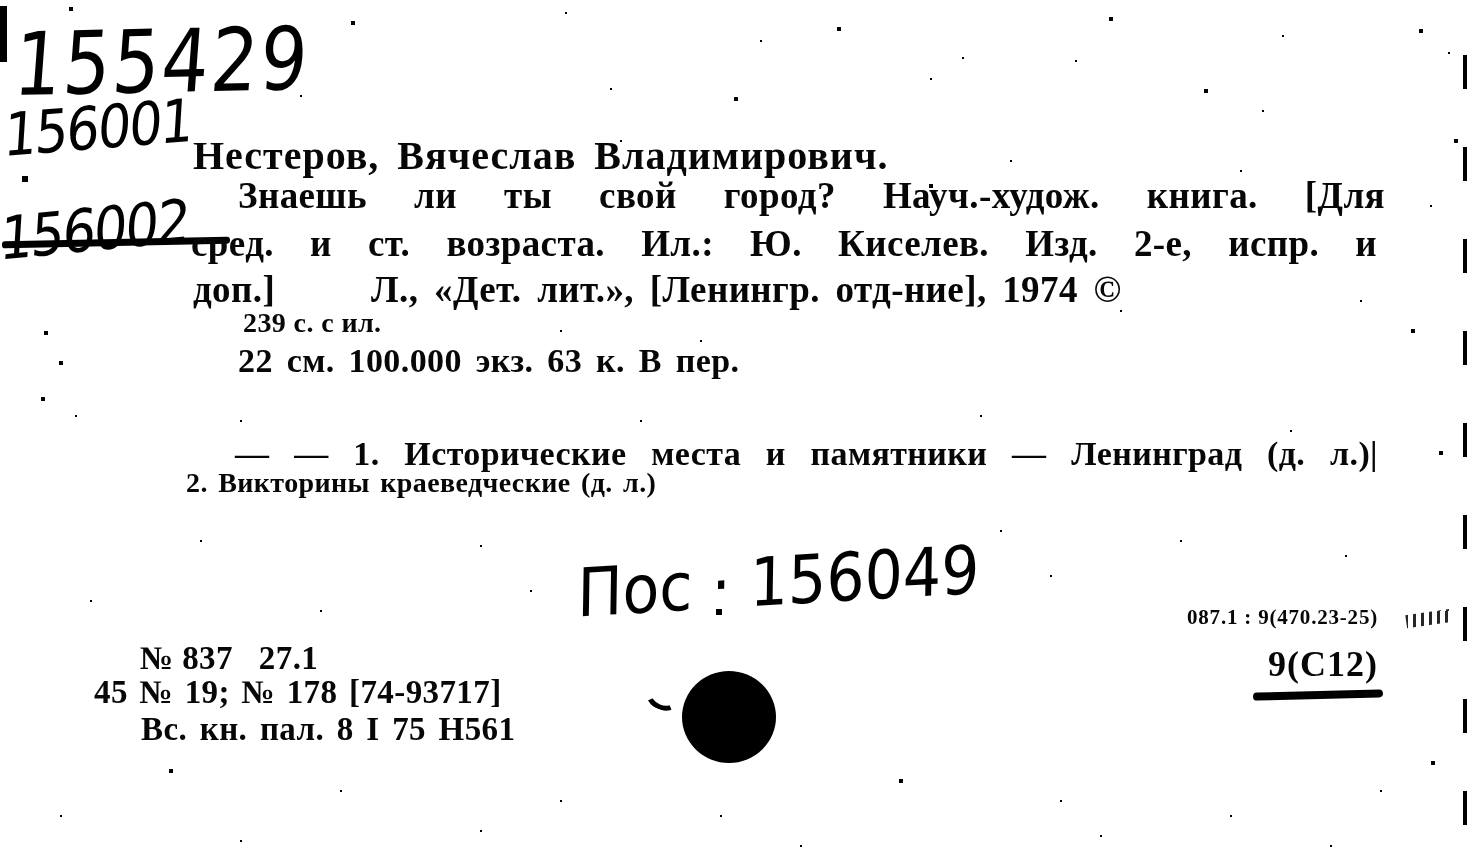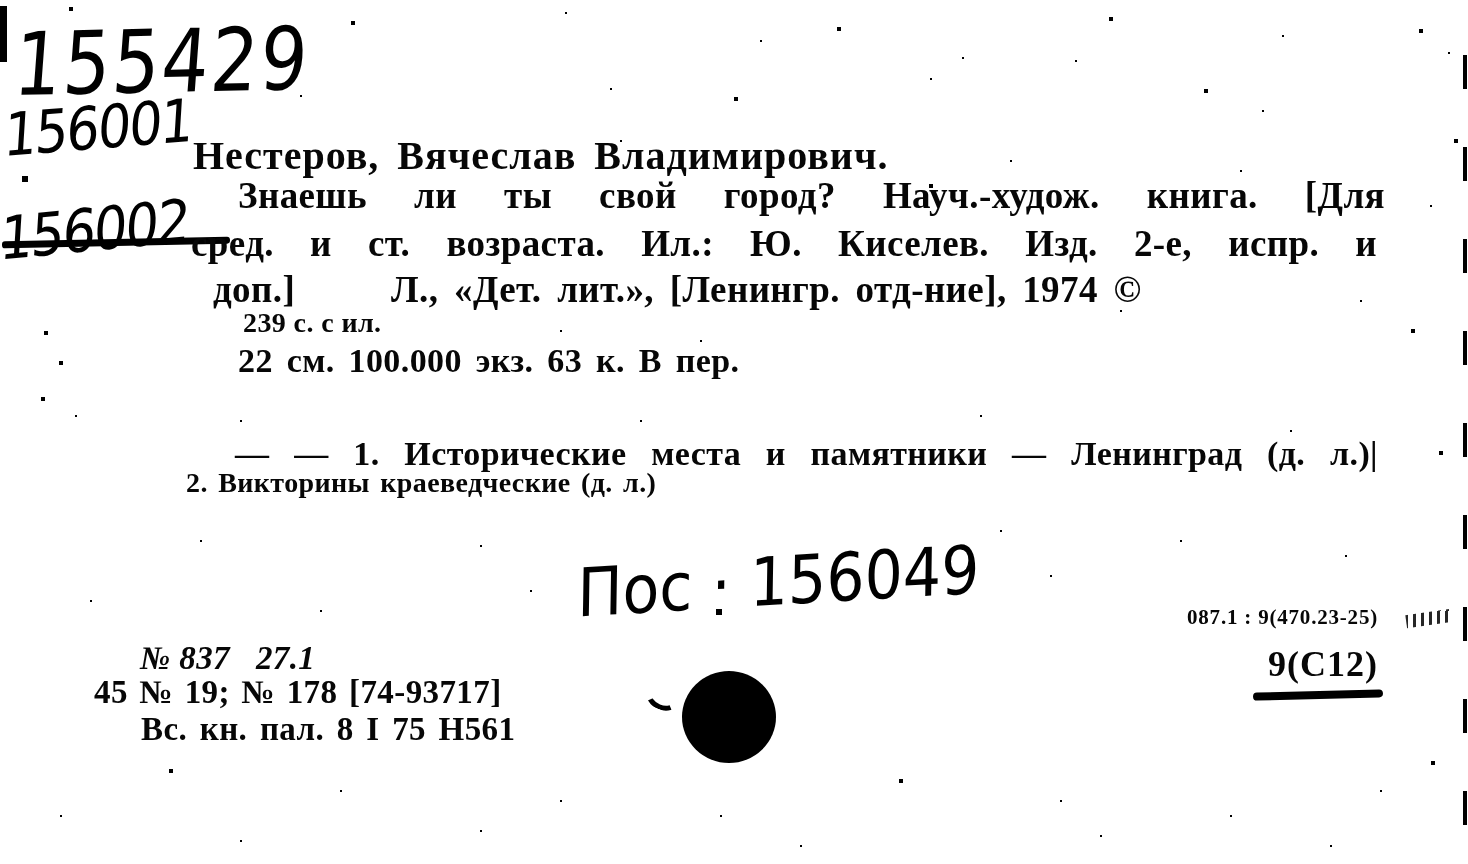--- a/index.html
+++ b/index.html
@@ -8,30 +8,30 @@
     background:#ffffff; color:#050505;
     font-family:"Liberation Serif", serif;
   }
   .abs{position:absolute; line-height:1.12; white-space:nowrap;}
   .printed{font-weight:700; color:#070707; letter-spacing:.4px;}
   .just{white-space:normal; text-align:justify; text-align-last:justify;}
   
   .author{left:193px; top:134px; font-size:40px; word-spacing:7px; letter-spacing:1px;}
   .l1{left:238px; top:175px; width:1147px; font-size:37px;}
   .l2{left:191px; top:223px; width:1186px; font-size:37px;}
-  .l3{left:193px; top:269px; font-size:37px;margin-left:20px;}
+  .l3{left:193px; top:269px; font-size:37px;}
   .l3 .gap{display:inline-block; width:96px;}
   .l3 .r{word-spacing:6px;}
   .pag{left:243px; top:307px; font-size:28px;}
   .fmt{left:238px; top:342px; font-size:34px; word-spacing:5px;}
   .s1{left:235px; top:435px; width:1143px; font-size:34px;}
   .s2{left:186px; top:467px; font-size:28px; word-spacing:3px;}
   .c1{left:1020px; top:606px; width:358px; text-align:right; font-size:21px; letter-spacing:.8px;}
   .c2{left:1020px; top:644px; width:358px; text-align:right; font-size:36px; letter-spacing:1px;}
-  .f1{left:140px; top:640px; font-size:33px; white-space:pre;font-style:italic;}
+  .f1{left:140px; top:640px; font-size:33px; white-space:pre;}
   .f2{left:86px;  top:674px; font-size:33px; word-spacing:3px;margin-left:8px;}
   .f3{left:141px; top:711px; font-size:33px; word-spacing:4px;}
   
   .hw{font-family:"DejaVu Sans", sans-serif; font-weight:400; color:#000;}
   .hw1{left:18px; top:16px;  font-size:74px; letter-spacing:2px; transform:scaleY(1.18) skewX(-6deg) rotate(-1deg); transform-origin:left top;}
   .hw2{left:6px;  top:102px; font-size:52px; letter-spacing:-2px; transform:scaleY(1.15) skewX(-8deg) rotate(-4deg); transform-origin:left top;}
   .hw3{left:2px;  top:206px; font-size:52px; letter-spacing:-2px; transform:scaleY(1.15) skewX(-9deg) rotate(-5deg); transform-origin:left top;}
   .hw4{left:578px; top:556px; font-size:60px; letter-spacing:0px; transform:scaleY(1.12) skewX(-4deg) rotate(-3deg); transform-origin:left top;}
   .strike{left:2px; top:239px; width:228px; height:7px; background:#000; border-radius:3px; transform:rotate(-1.2deg);}
   

